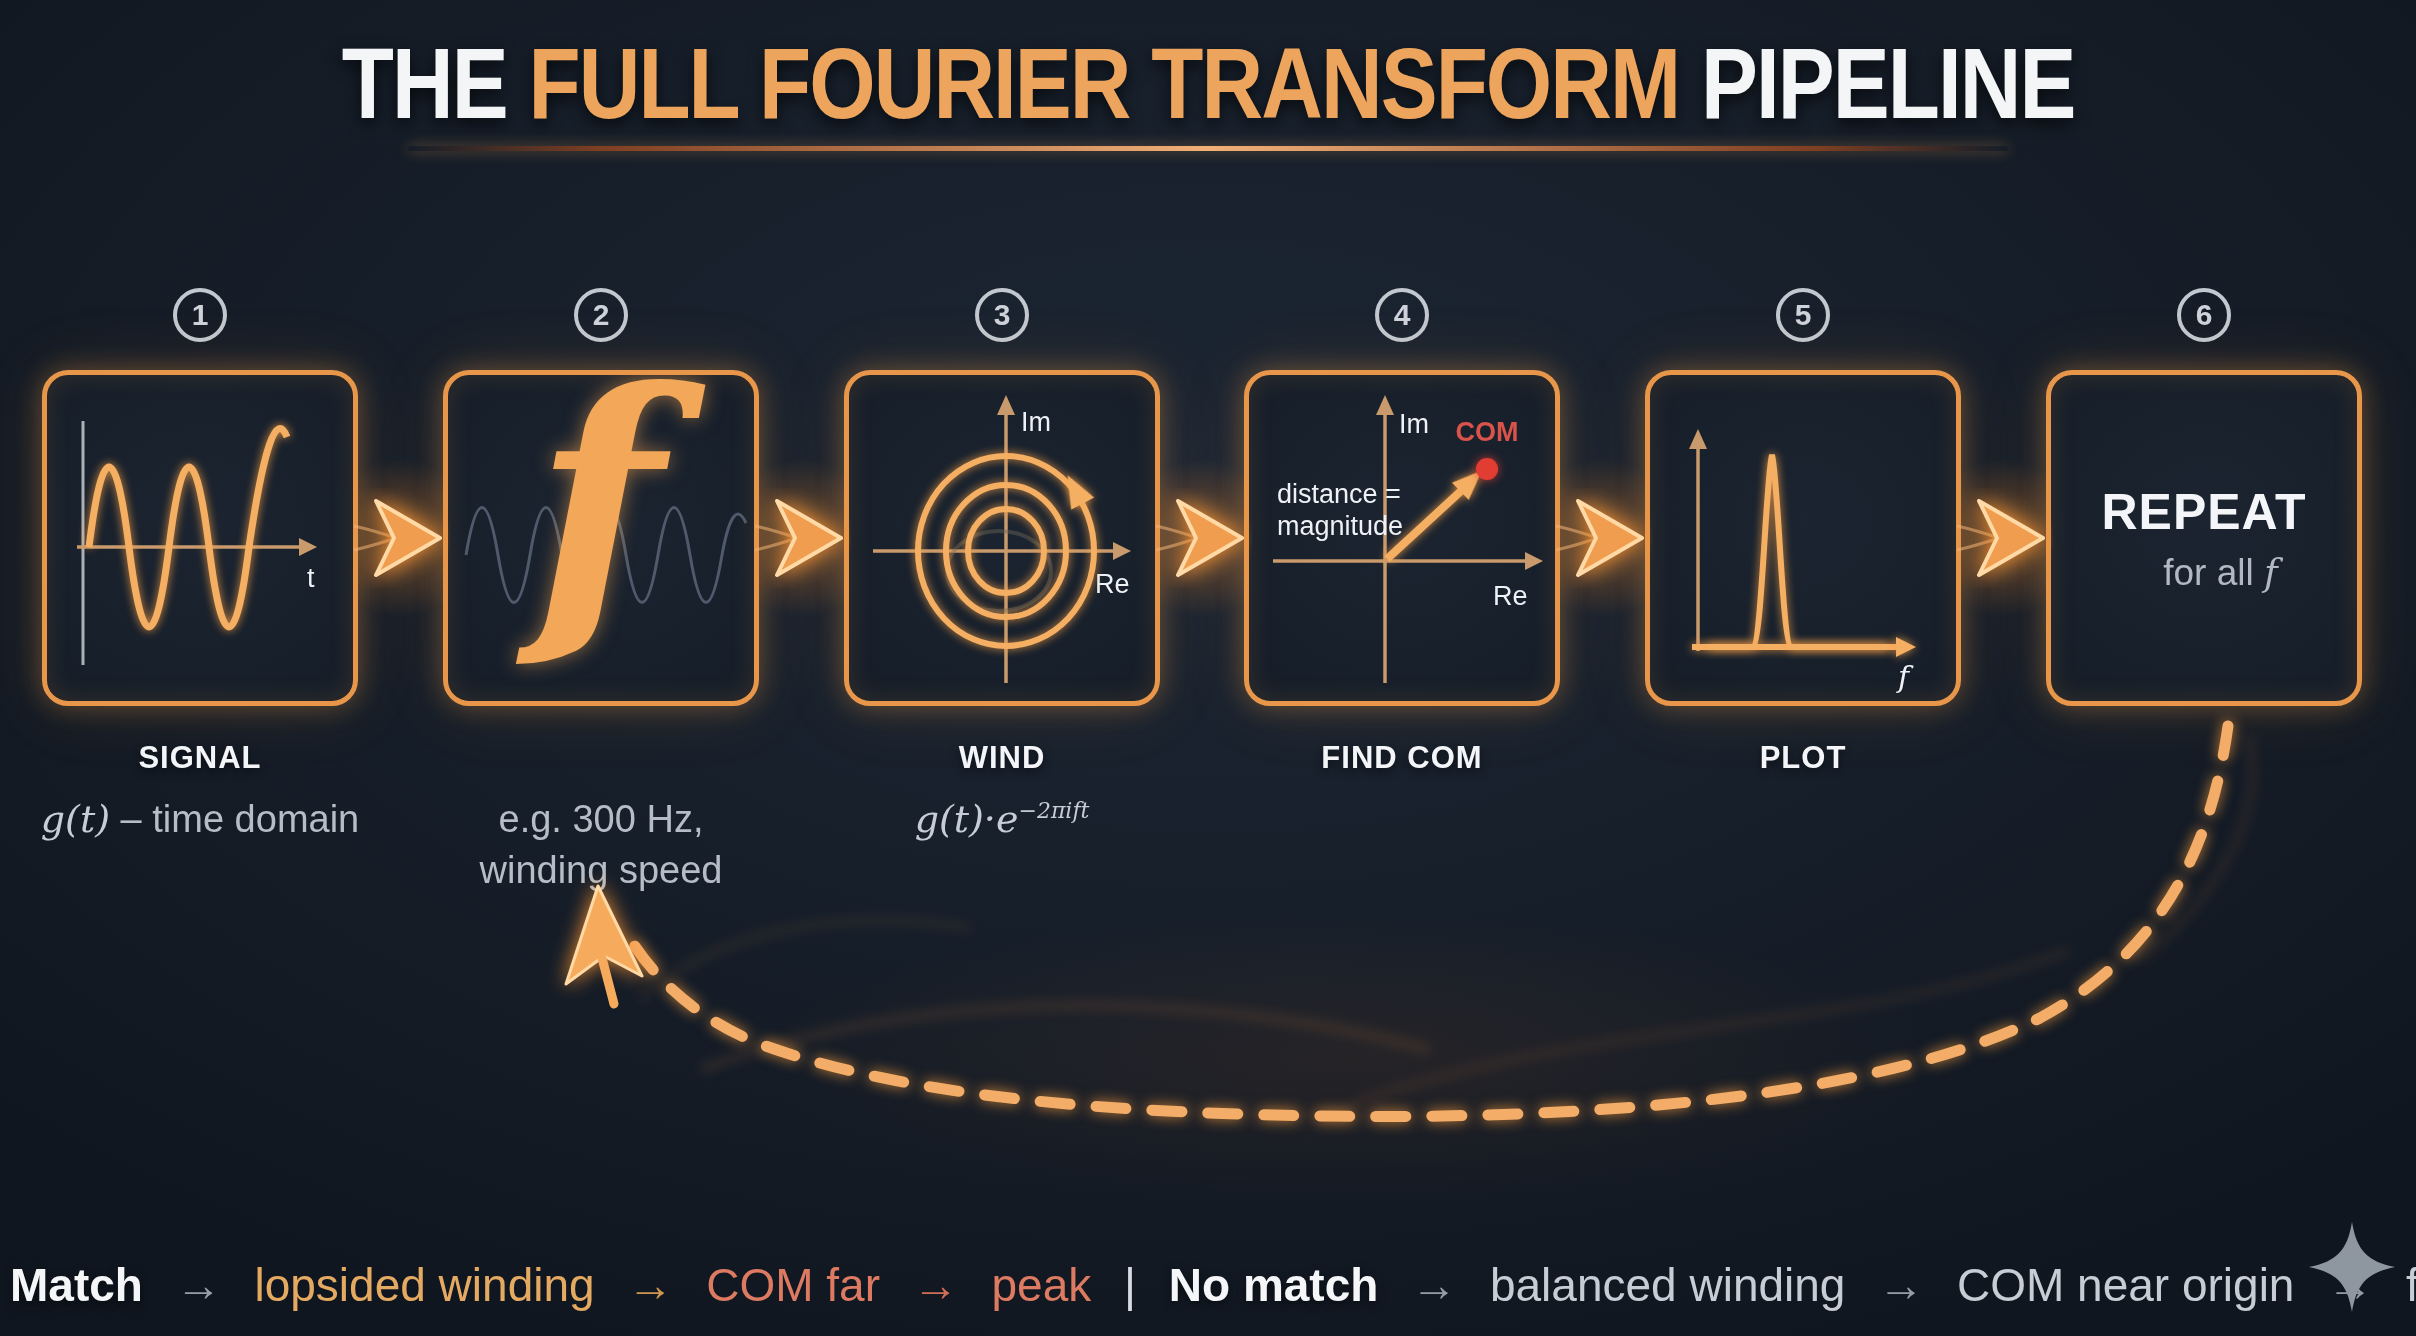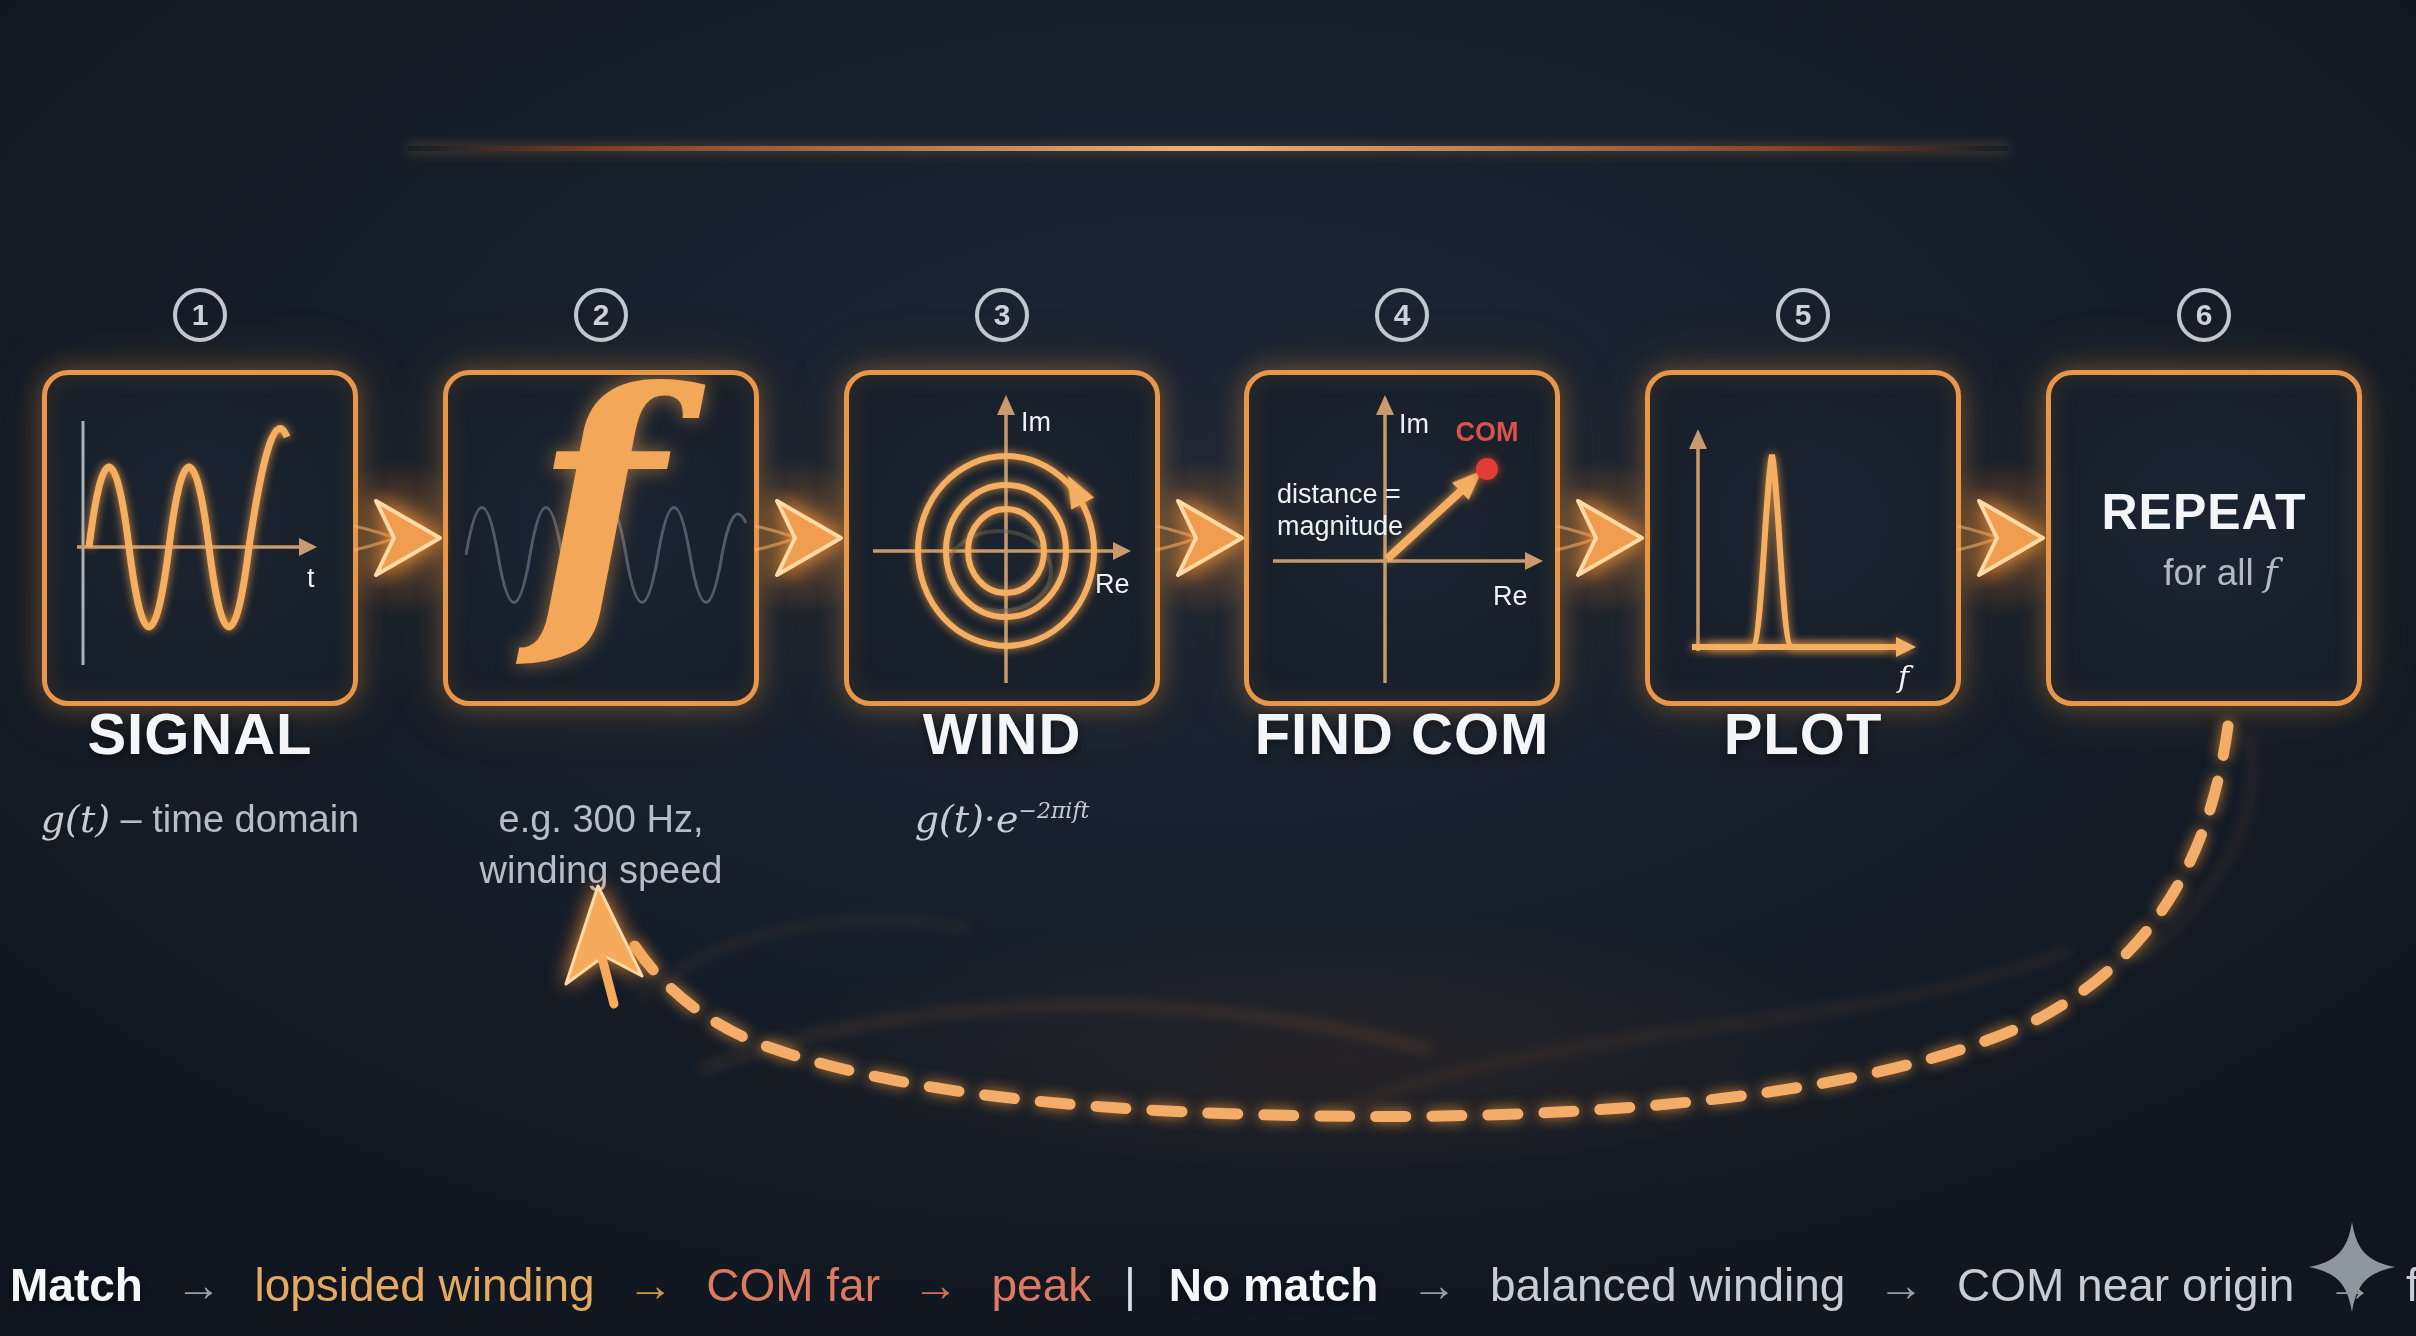--- a/index.html
+++ b/index.html
@@ -26,22 +26,22 @@
   .step{position:absolute;top:0;width:316px;height:1336px;}
   .badge{position:absolute;top:288px;left:50%;transform:translateX(-50%);
     width:54px;height:54px;box-sizing:border-box;border:4px solid #c2c8cf;border-radius:50%;
     display:flex;align-items:center;justify-content:center;
     font-size:30px;font-weight:700;color:#ced3da;}
   .box{position:absolute;top:370px;left:0;width:316px;height:336px;box-sizing:border-box;
     border:5px solid #e8974a;border-radius:26px;
     background:radial-gradient(90% 80% at 50% 45%, #1b2430 0%, #161e29 78%);
     box-shadow:0 0 26px rgba(244,158,66,.34), 0 0 70px rgba(244,158,66,.12), inset 0 0 26px rgba(244,158,66,.14);}
   .box svg{position:absolute;left:0;top:0;}
-  .step-label{position:absolute;top:700px;width:100%;text-align:center;
-    font-size:58px;font-weight:700;color:#f3f5f8;letter-spacing:1px;
+  .step-label{position:absolute;top:740px;width:100%;text-align:center;
+    font-size:31px;font-weight:700;color:#f3f5f8;letter-spacing:1px;
     text-shadow:0 3px 8px rgba(0,0,0,.5);white-space:nowrap;}
   .step-sub{position:absolute;top:794px;width:140%;left:-20%;text-align:center;
     font-size:38px;color:#b6bdc7;line-height:1.34;}
   .math{font-family:"DejaVu Serif",serif;font-style:italic;}
   .step-sub .math{color:#c6cdd7;}
   .step-sub sup{font-size:22px;}
   
   .repeat-wrap{position:absolute;inset:0;display:flex;flex-direction:column;align-items:center;justify-content:center;gap:10px;}
   .repeat-main{font-size:50px;font-weight:700;color:#f3f5f8;letter-spacing:1px;}
   .repeat-sub{font-size:37px;color:#b2b9c3;margin-left:33px;}
@@ -81,20 +81,25 @@
   .tg-asalmon{color:#d06e55;}
   .tg-div{color:#d8dde3;margin:0 20px;font-weight:400;}
   .sparkle{position:absolute;left:2305px;top:1219px;width:94px;height:96px;}
 </style>
 </head>
 <body>
 
 <div id="canvas">
   <div class="warm-haze"></div>
 
+  <div class="title">
+    <span class="t-wrap">
+      <span>THE </span><span class="t-hl">FULL FOURIER TRANSFORM</span><span> PIPELINE</span>
+    </span>
+  </div>
   <div class="title-rule"></div>
 
   <div class="chev-halo" style="left:320px;top:458px;"></div>
   <div class="chev-halo" style="left:721px;top:458px;"></div>
   <div class="chev-halo" style="left:1122px;top:458px;"></div>
   <div class="chev-halo" style="left:1522px;top:458px;"></div>
   <div class="chev-halo" style="left:1923px;top:458px;"></div>
 
   <div class="step" style="left:42px;">
     <div class="badge">

